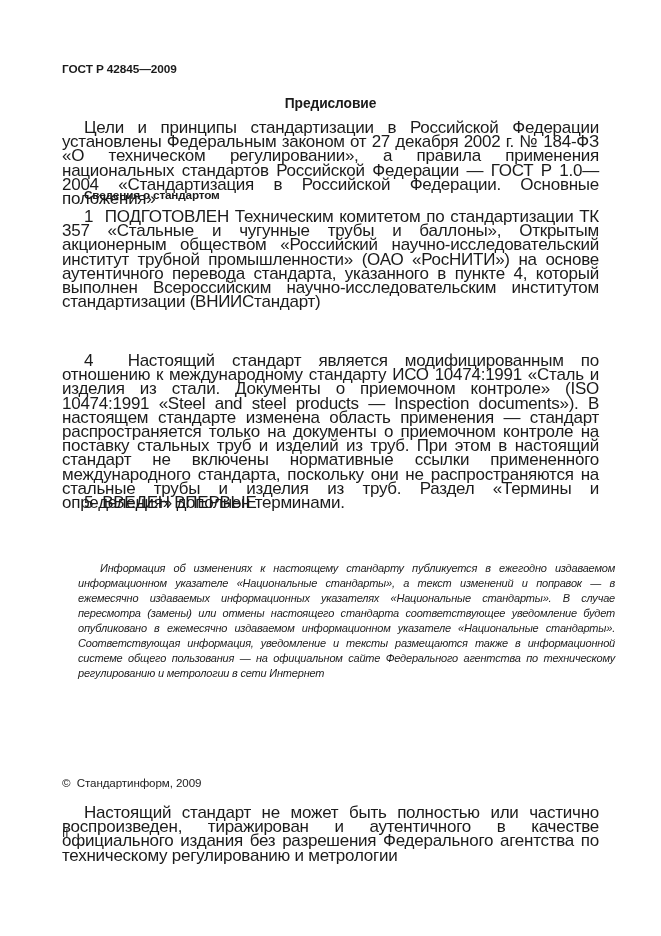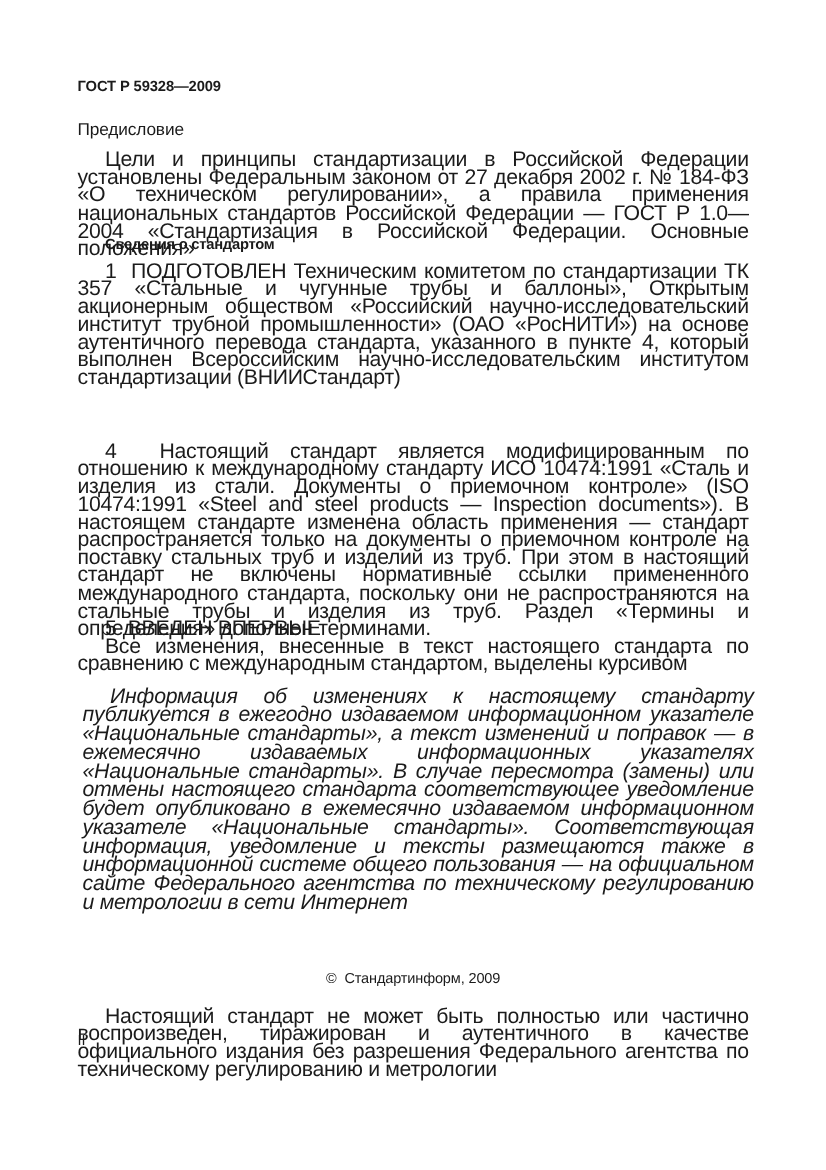--- a/index.html
+++ b/index.html
@@ -24,67 +24,67 @@
     letter-spacing: -0.25px;
     text-align: justify;
   }
   .indent { text-indent: 22px; }
   .doc-number {
     font-weight: bold;
     font-size: 11.8px;
     letter-spacing: -0.1px;
   }
   .doc-title {
-    font-weight: normal;
+    font-weight: bold;
     font-size: 13.8px;
+    text-align: center;
     letter-spacing: -0.1px;
   }
   .section-heading {
     font-weight: bold;
     font-size: 11.8px;
     letter-spacing: -0.2px;
     text-indent: 22px;
   }
   .note-italic {
     font-style: italic;
-    font-size: 17px;
+    font-size: 11px;
     line-height: 15px;
     letter-spacing: -0.2px;
     text-align: justify;
-    margin: 4px;
+    margin: 16px;
   }
   .copyright {
     font-size: 11.6px;
     letter-spacing: -0.1px;
-    text-align: center;
+    text-align: left;
   }
   .page-num {
     font-size: 11.6px;
   }
 </style>
 </head>
 <body>
 
 <div class="page">
 
-  <div class="abs doc-number" style="top: 62px;">ГОСТ Р 59328—2009</div>
+  <div class="abs doc-number" style="top: 62px;">ГОСТ Р 42845—2009</div>
 
   <div class="abs doc-title" style="top: 96px;">Предисловие</div>
 
   <p class="abs para indent" style="top: 121px;">Цели и принципы стандартизации в Российской Федерации установлены Федеральным законом от 27 декабря 2002 г. № 184-ФЗ «О техническом регулировании», а правила применения национальных стандартов Российской Федерации — ГОСТ Р 1.0—2004 «Стандартизация в Российской Федерации. Основные положения»</p>
 
   <div class="abs section-heading" style="top: 188px;">Сведения о стандартом</div>
 
   <p class="abs para indent" style="top: 210px;">1&nbsp; ПОДГОТОВЛЕН Техническим комитетом по стандартизации ТК 357 «Стальные и чугунные трубы и баллоны», Открытым акционерным обществом «Российский научно-исследовательский институт трубной промышленности» (ОАО «РосНИТИ») на основе аутентичного перевода стандарта, указанного в пункте 4, который выполнен Всероссийским научно-исследовательским институтом стандартизации (ВНИИСтандарт)</p>
 
 
 
   <div class="abs" style="top: 354px;">
     <p class="para indent">4&nbsp; Настоящий стандарт является модифицированным по отношению к международному стандарту ИСО 10474:1991 «Сталь и изделия из стали. Документы о приемочном контроле» (ISO 10474:1991 «Steel and steel products — Inspection documents»). В настоящем стандарте изменена область применения — стандарт распространяется только на документы о приемочном контроле на поставку стальных труб и изделий из труб. При этом в настоящий стандарт не включены нормативные ссылки примененного международного стандарта, поскольку они не распространяются на стальные трубы и изделия из труб. Раздел «Термины и определения» дополнен терминами.</p>
-    <p class="para indent">Все изменения, внесенные в текст настоящего стандарта по сравнению с международным стандартом, выделены курсивом</p>
   </div>
 
   <p class="abs para indent" style="top: 496px;">5&nbsp; ВВЕДЕН ВПЕРВЫЕ</p>
 
   <p class="abs note-italic indent" style="top: 545px;">Информация об изменениях к настоящему стандарту публикуется в ежегодно издаваемом информационном указателе «Национальные стандарты», а текст изменений и поправок — в ежемесячно издаваемых информационных указателях «Национальные стандарты». В случае пересмотра (замены) или отмены настоящего стандарта соответствующее уведомление будет опубликовано в ежемесячно издаваемом информационном указателе «Национальные стандарты». Соответствующая информация, уведомление и тексты размещаются также в информационной системе общего пользования — на официальном сайте Федерального агентства по техническому регулированию и метрологии в сети Интернет</p>
 
   <div class="abs copyright" style="top: 776px;">©&nbsp; Стандартинформ, 2009</div>
 
   <p class="abs para indent" style="top: 806px;">Настоящий стандарт не может быть полностью или частично воспроизведен, тиражирован и аутентичного в качестве официального издания без разрешения Федерального агентства по техническому регулированию и метрологии</p>
 

